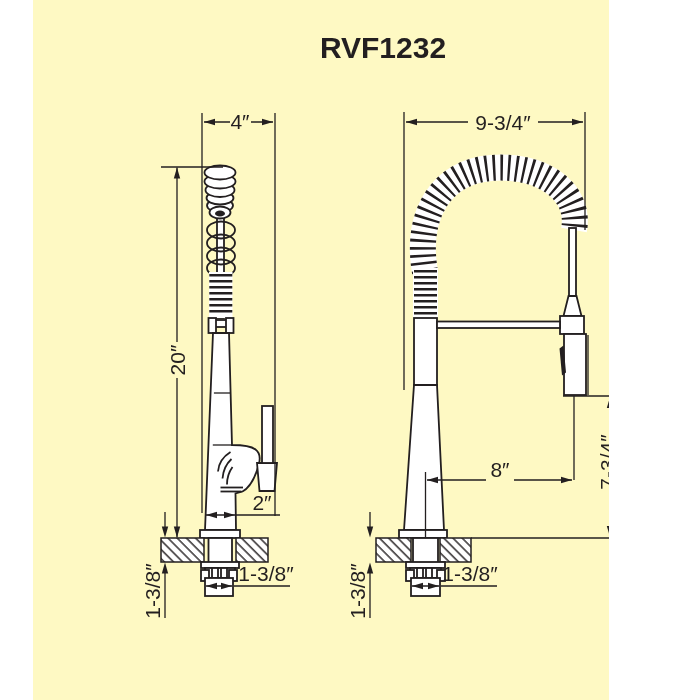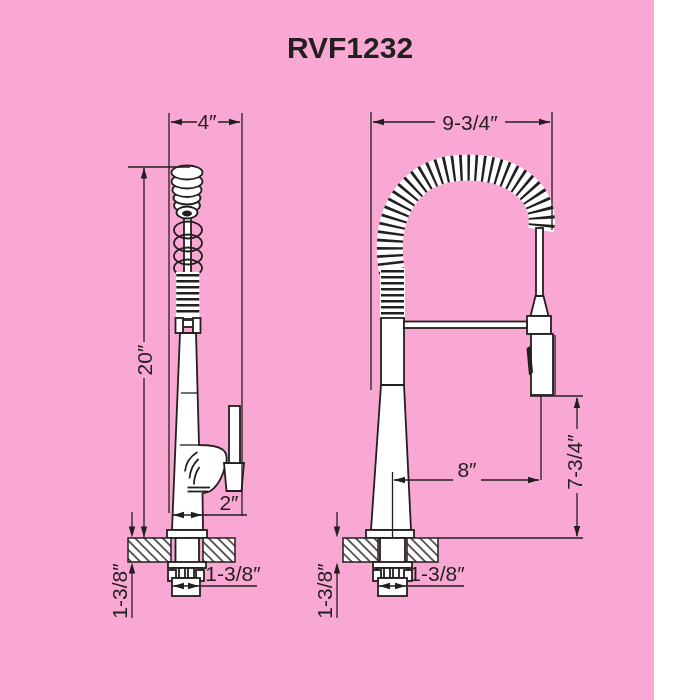--- a/index.html
+++ b/index.html
@@ -1,17 +1,17 @@
 <!DOCTYPE html>
 <html><head>
 <meta charset="utf-8">
 <style>
   html,body{margin:0;padding:0;background:#ffffff;}
-  .page{width:654px;height:700px;background:#f9a8d4;position:relative;overflow:hidden;
-        font-family:"Liberation Sans", sans-serif;}
+  .page{width:576px;height:700px;background:#fef9c3;position:relative;overflow:hidden;
+        font-family:"Liberation Sans", sans-serif;margin-left:33px;}
   svg{display:block;}
   .wh{fill:#ffffff;stroke:#231f20;stroke-width:1.8;}
   .ln{fill:none;stroke:#231f20;stroke-width:1.8;}
   .thin{fill:none;stroke:#231f20;stroke-width:1.3;}
   .blk{fill:#231f20;stroke:none;}
   .coilA{fill:none;stroke:#231f20;stroke-width:26;stroke-dasharray:2.5 5;}
   .coilAu{fill:none;stroke:#ffffff;stroke-width:26;}
   .coilW{fill:none;stroke:#231f20;stroke-width:23;stroke-dasharray:2.5 3.5;}
   text{fill:#231f20;}
   .dimtxt{font-size:21px;font-family:"Liberation Sans", sans-serif;}

